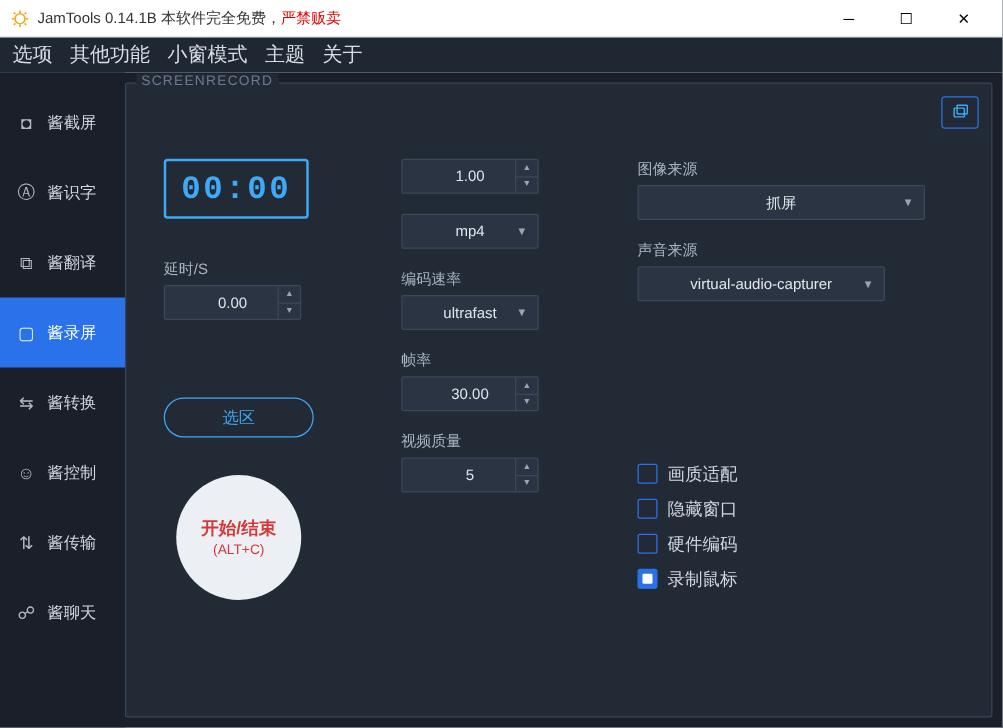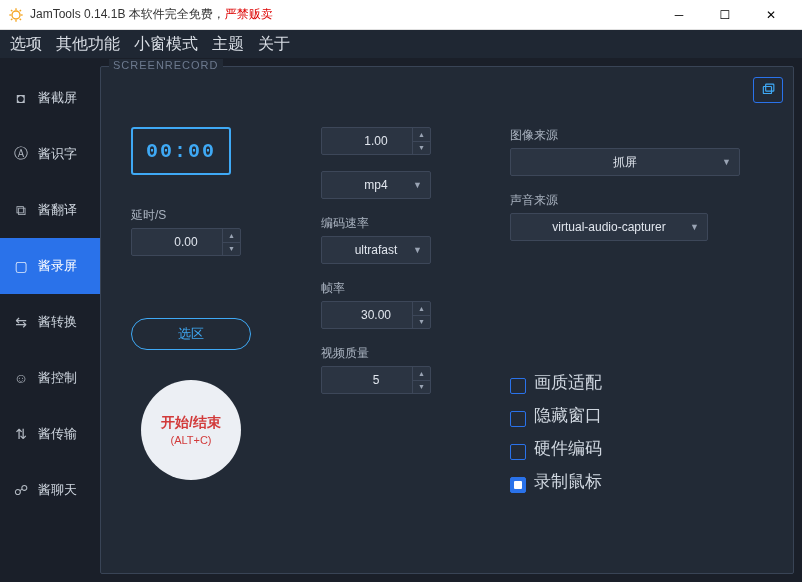--- a/index.html
+++ b/index.html
@@ -18,35 +18,35 @@
   .side-item { height: 56px; display: flex; align-items: center; gap: 8px; padding-left: 12px; color: #cfd6df; font-size: 13px; cursor: pointer; }
   .side-item.active { background: #2a72ea; color: #fff; }
   .side-item .icn { width: 18px; display: flex; justify-content: center; font-size: 14px; opacity: .85; }
   .content { flex: 1; background: #222a36; position: relative; margin: 8px 8px 8px 0; border: 1px solid #394456; border-radius: 2px; }
   .fieldset-label { position: absolute; top: -8px; left: 8px; font-size: 11px; color: #6d7a8f; letter-spacing: 1px; background: #222a36; padding: 0 4px; }
   .pop-btn { position: absolute; top: 10px; right: 10px; width: 30px; height: 26px; border: 1px solid #2a72ea; border-radius: 3px; display: flex; align-items: center; justify-content: center; cursor: pointer; }
   .pop-btn svg { width: 14px; height: 14px; }
   .col1 { position: absolute; left: 30px; top: 60px; width: 120px; }
   .col2 { position: absolute; left: 220px; top: 60px; width: 120px; }
   .col3 { position: absolute; left: 409px; top: 60px; width: 240px; }
-  .timer { width: 100px; height: 48px; border: 2px solid #3fa9f5; border-radius: 3px; display: flex; align-items: center; justify-content: center; font-family: 'Courier New', monospace; font-size: 20px; color: #3fa9f5; letter-spacing: 2px; font-weight: bold; }
+  .timer { width: 116px; height: 48px; border: 2px solid #3fa9f5; border-radius: 3px; display: flex; align-items: center; justify-content: center; font-family: 'Courier New', monospace; font-size: 26px; color: #3fa9f5; letter-spacing: 2px; font-weight: bold; }
   .group-lbl { font-size: 12px; color: #aab3c0; margin-bottom: 4px; }
   .spinner, .select { background: #2b3442; border: 1px solid #3d4759; color: #e1e6ee; font-size: 12px; height: 28px; border-radius: 2px; display: flex; align-items: center; position: relative; }
   .spinner { width: 110px; justify-content: center; }
   .spinner .arrows { position: absolute; right: 0; top: 0; bottom: 0; width: 18px; display: flex; flex-direction: column; border-left: 1px solid #3d4759; }
   .spinner .arrows span { flex: 1; display: flex; align-items: center; justify-content: center; font-size: 7px; color: #9aa4b4; cursor: pointer; }
   .spinner .arrows span:first-child { border-bottom: 1px solid #3d4759; }
   .select { padding: 0 21px; justify-content: center; }
   .select .tri { position: absolute; right: 8px; font-size: 9px; color: #9aa4b4; }
   .region-btn { width: 120px; height: 32px; border: 1px solid #3fa9f5; color: #3fa9f5; background: transparent; border-radius: 16px; display: flex; align-items: center; justify-content: center; font-size: 13px; cursor: pointer; margin-top: 62px; }
   .record-btn { width: 100px; height: 100px; border-radius: 50%; background: #eceff4; display: flex; flex-direction: column; align-items: center; justify-content: center; margin-top: 30px; margin-left: 10px; cursor: pointer; }
   .record-btn .l1 { color: #d23a3a; font-size: 14px; font-weight: bold; }
   .record-btn .l2 { color: #d23a3a; font-size: 11px; margin-top: 2px; }
   .checks { margin-top: 130px; }
-  .check-row { display: flex; align-items: flex-end; gap: 8px; margin-bottom: 10px; font-size: 17px; color: #cfd6df; cursor: pointer; }
+  .check-row { display: flex; align-items: flex-start; gap: 8px; margin-bottom: 10px; font-size: 14px; color: #cfd6df; cursor: pointer; }
   .cbx { width: 16px; height: 16px; border: 1px solid #2a72ea; border-radius: 2px; display: flex; align-items: center; justify-content: center; }
   .cbx.checked { background: #2a72ea; }
   .cbx.checked::after { content: ""; width: 8px; height: 8px; background: #fff; border-radius: 1px; }
   .gap { height: 16px; }
 </style>
 </head>
 <body>
 
 <div class="titlebar">
   <span class="logo">

